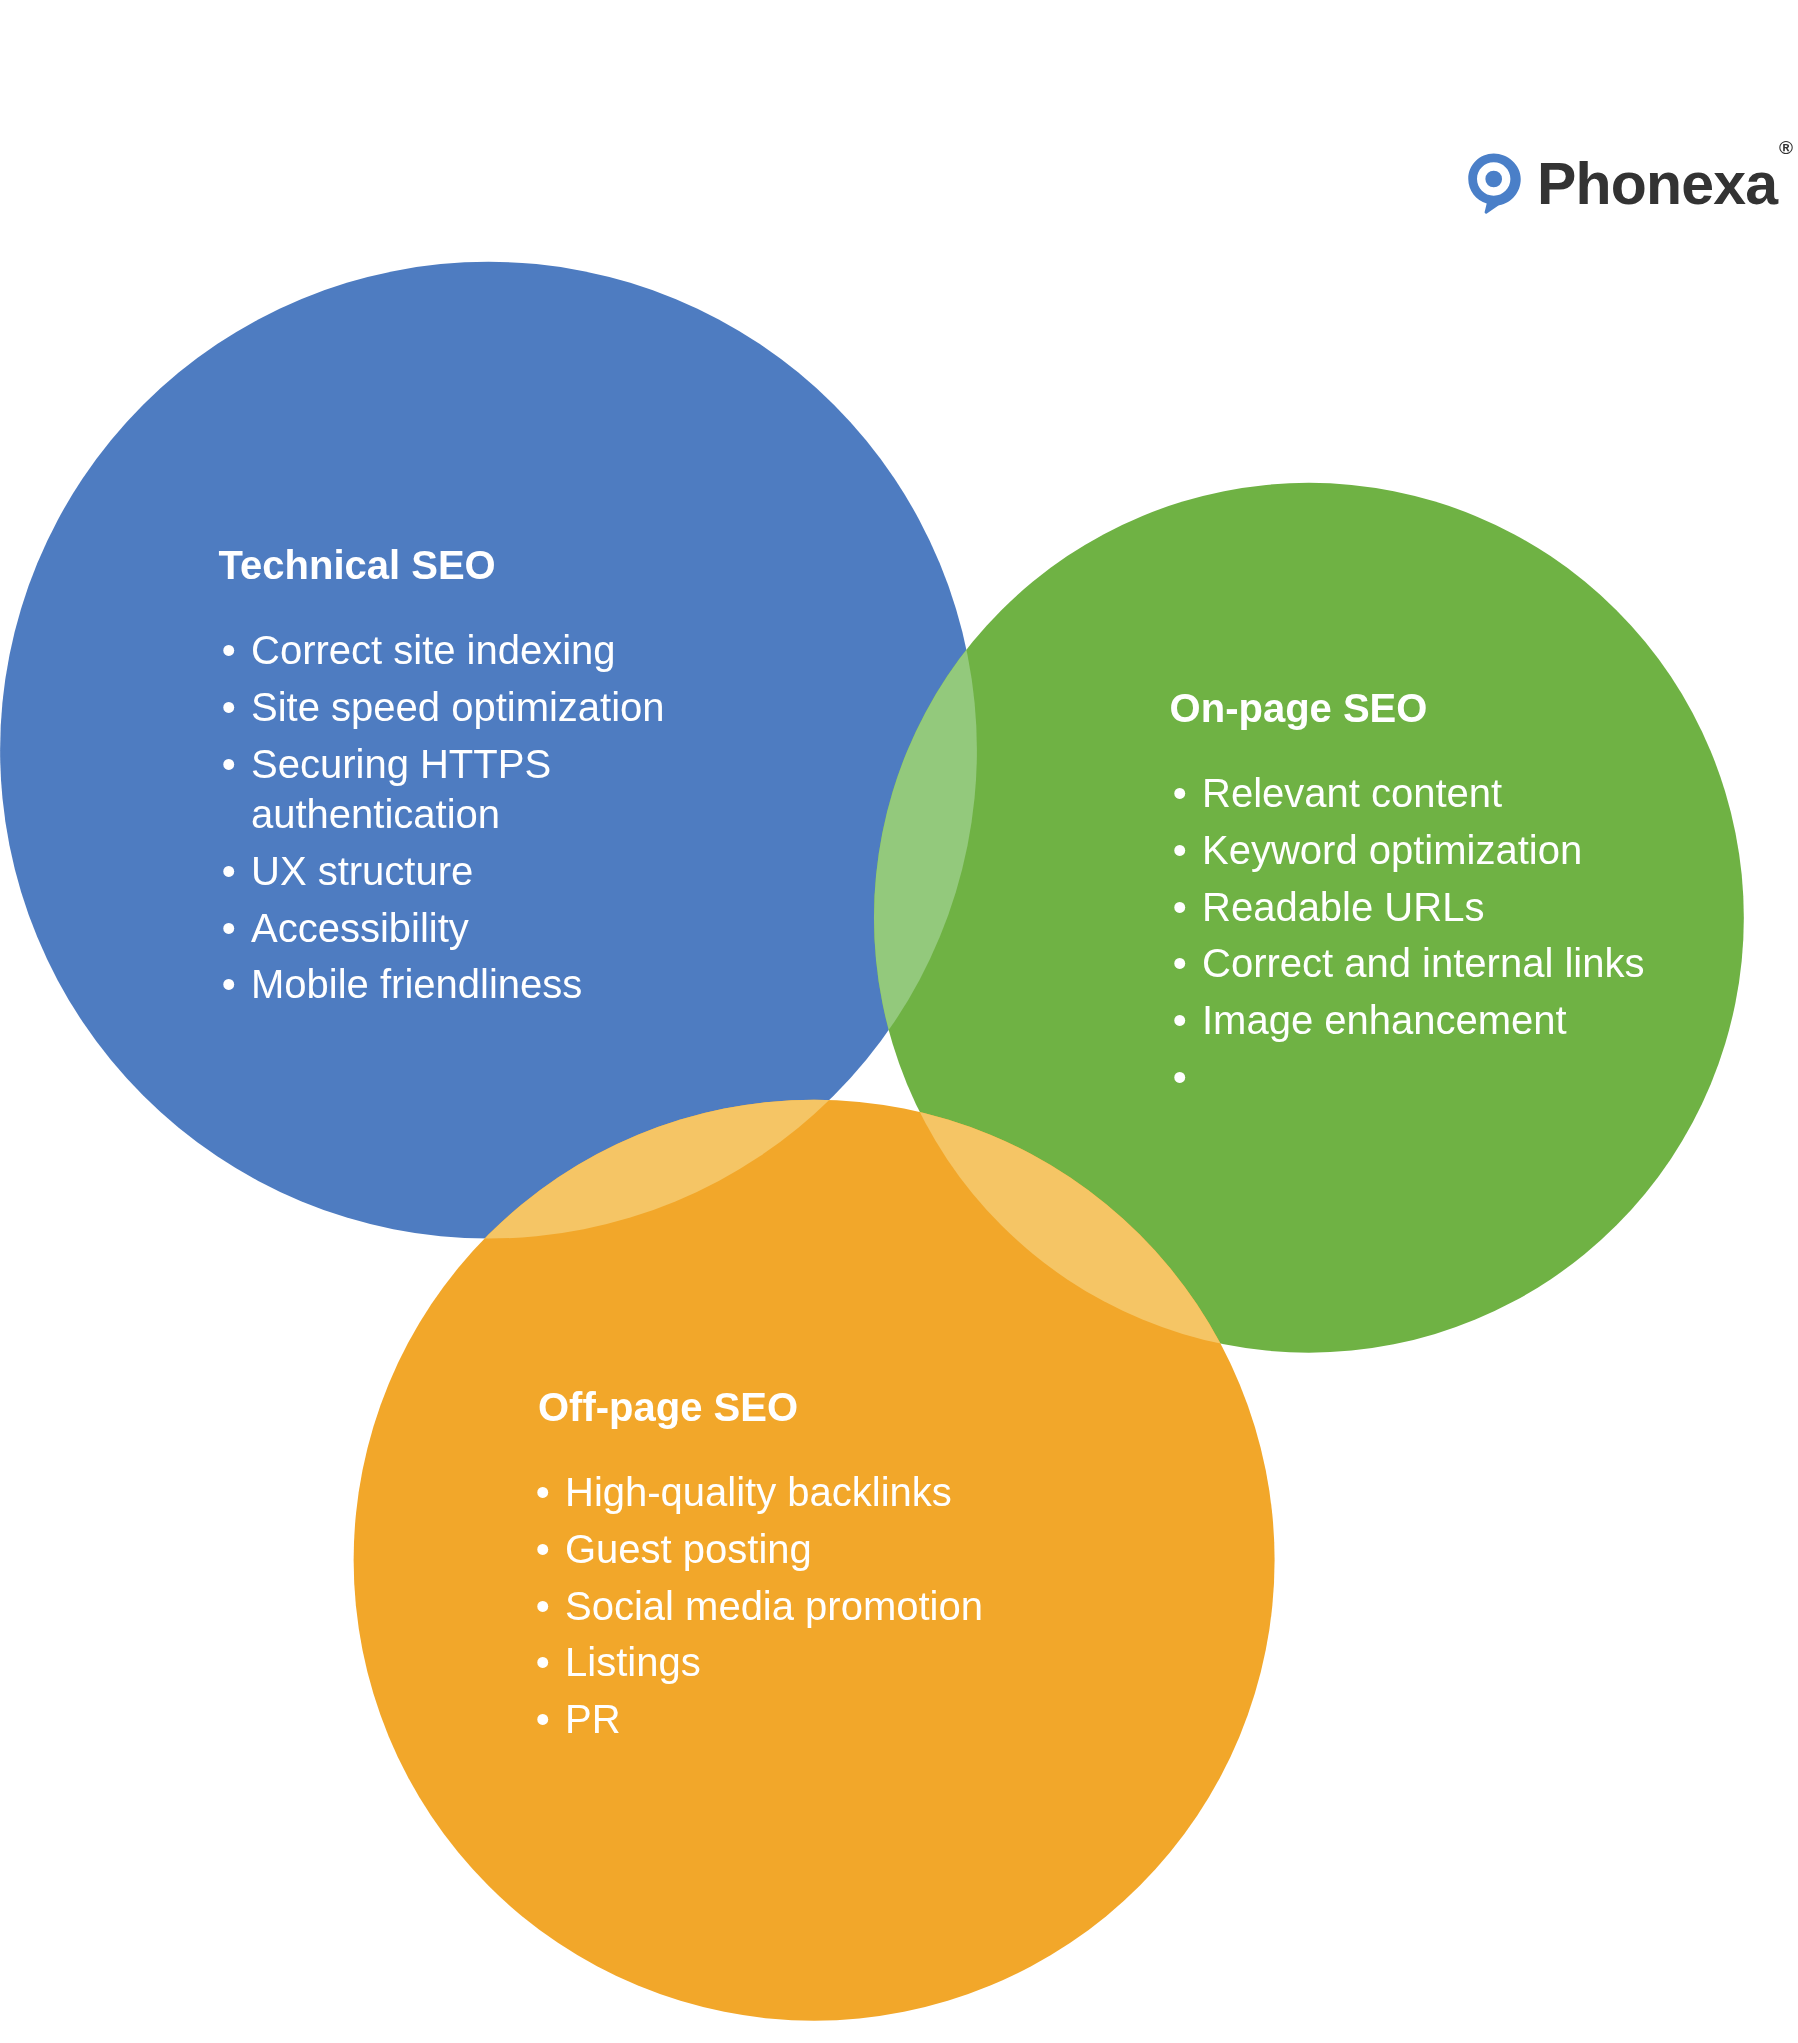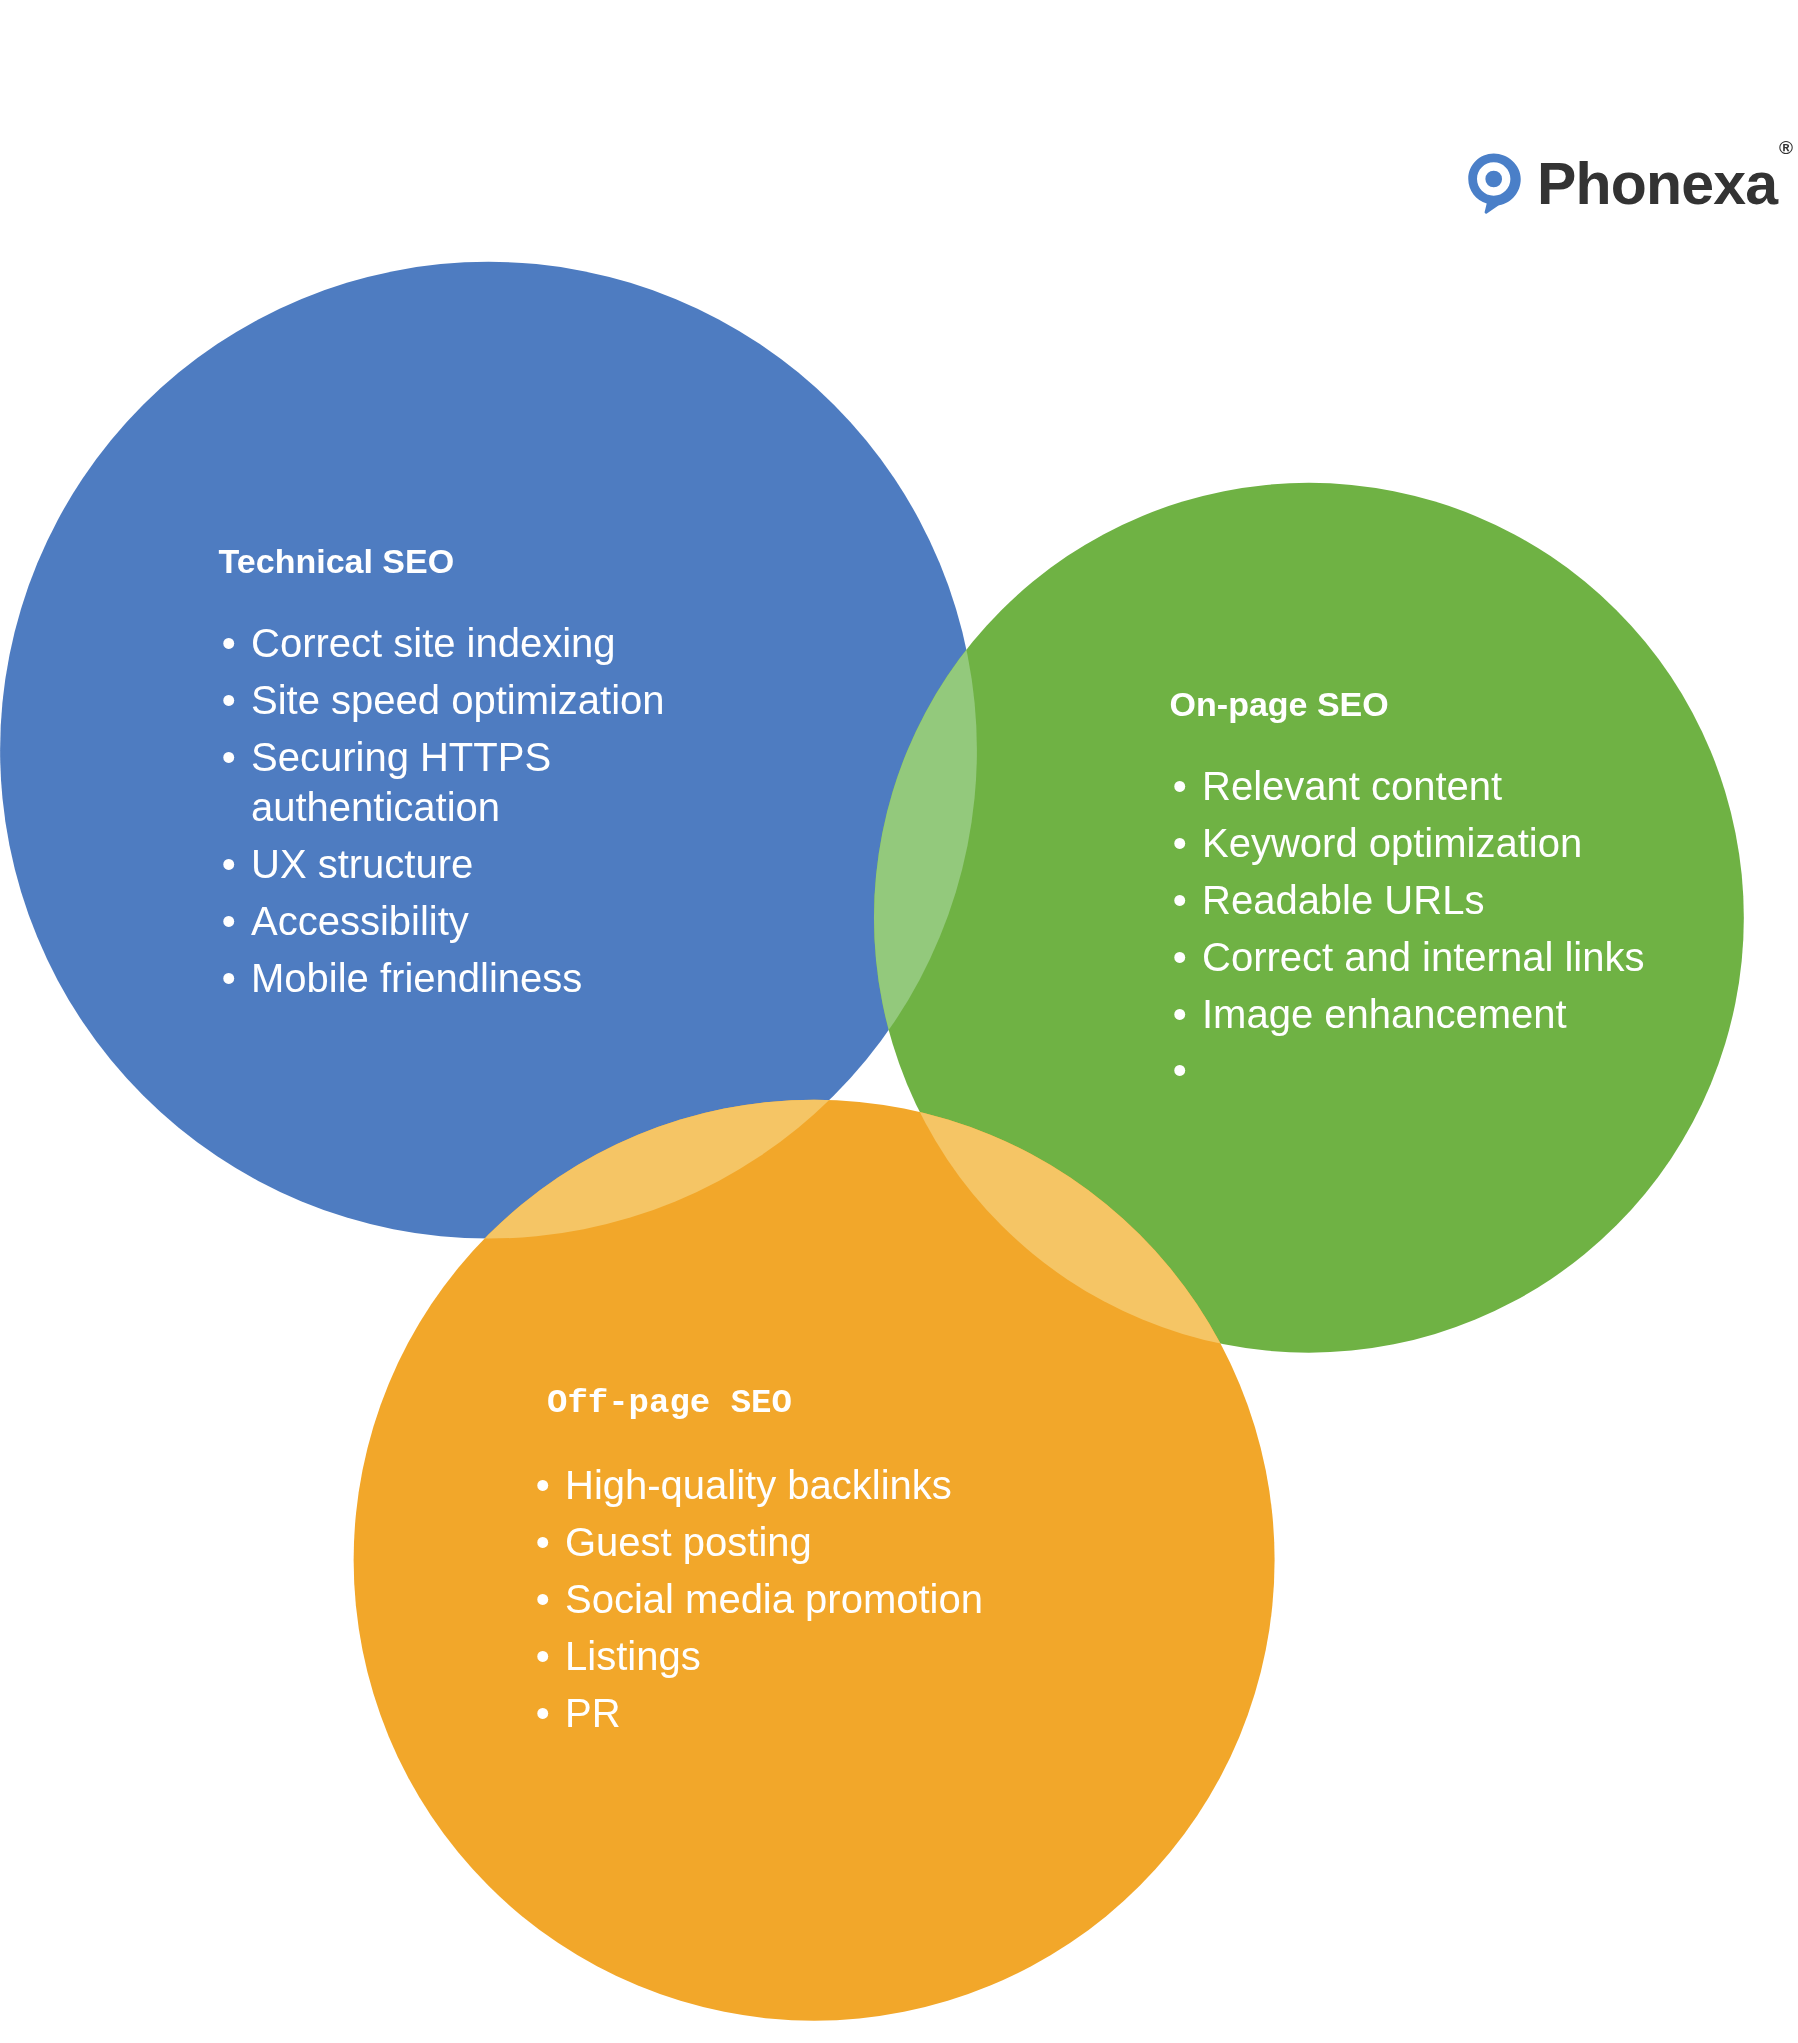--- a/index.html
+++ b/index.html
@@ -59,21 +59,21 @@
     width: 1799px;
     height: 2043px;
   }
 
   
   .seo-block {
     position: absolute;
     color: #ffffff;
   }
   .seo-block .block-title {
-    font-size: 34px;
+    font-size: 40px;
     font-weight: bold;
     line-height: 1.1;
     letter-spacing: 0px;
     margin: 0 0 38px 0;
     white-space: nowrap;
   }
   .seo-block .block-list {
     list-style: none;
     margin: 0;
     padding: 0;
@@ -104,21 +104,21 @@
     left: 1168px;
     width: 559px;
   }
   #block-onpage .block-title { margin-left: 1.6px; }
 
   #block-offpage {
     top: 1385px;
     left: 531px;
     width: 559px;
   }
-  #block-offpage .block-title { margin-left: 16px; font-family: Liberation Mono, monospace; }
+  #block-offpage .block-title { margin-left: 7px; }
 </style>
 </head>
 <body style="background: rgb(255, 255, 255);">
 
 <svg id="venn-canvas" viewBox="0 0 2254 2560" xmlns="http://www.w3.org/2000/svg" aria-hidden="true">
   <defs>
     <clipPath id="clip-technical">
         <circle id="def-c-technical" cx="612" cy="940" r="612"></circle>
       </clipPath>
     <clipPath id="clip-onpage">

